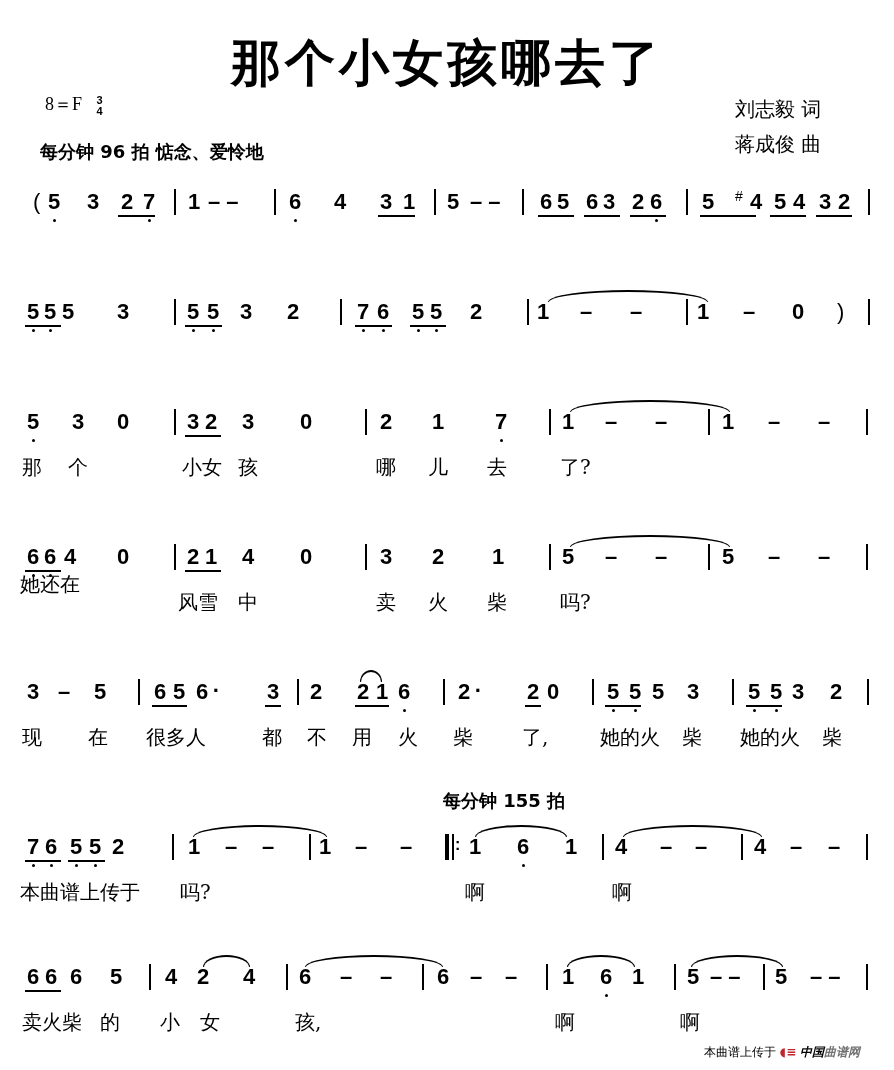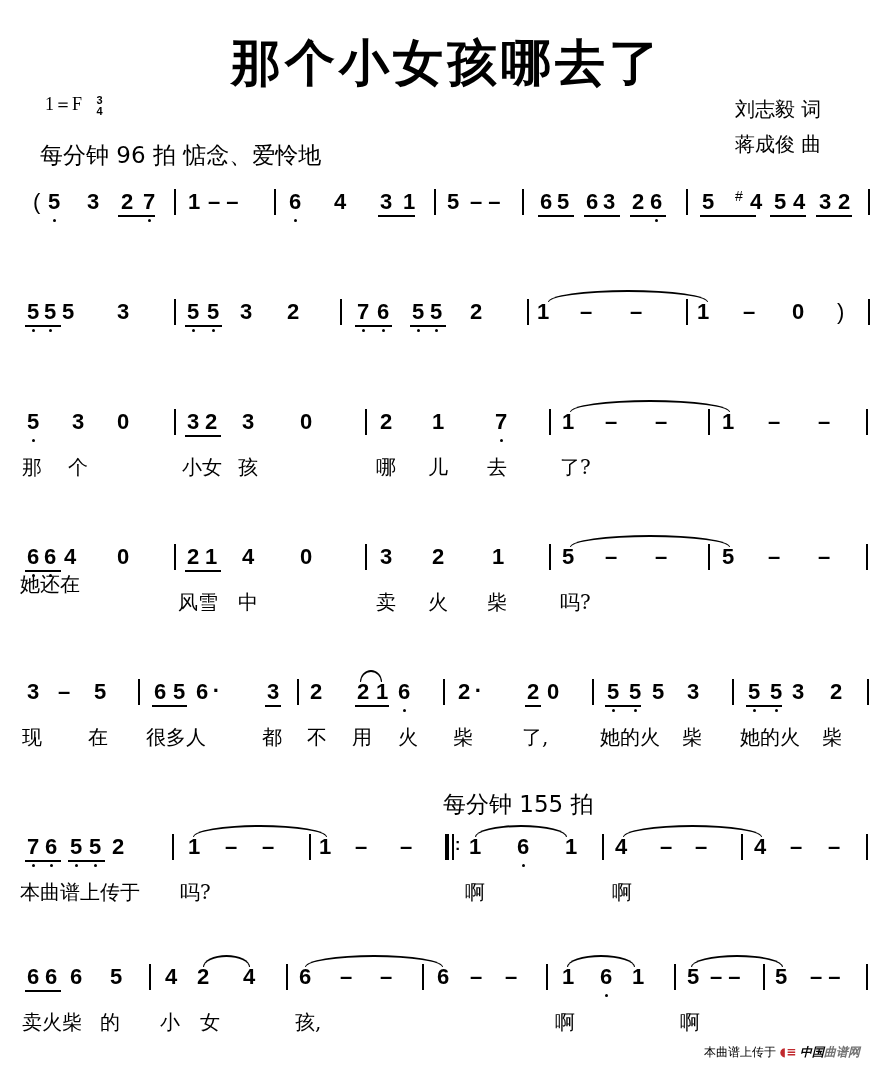--- a/index.html
+++ b/index.html
@@ -4,21 +4,21 @@
 <style>
   html,body{margin:0;padding:0;background:#fff;}
   body{width:894px;height:1070px;position:relative;overflow:hidden;color:#000;
        font-family:"Liberation Sans","DejaVu Sans",sans-serif;}
   .abs{position:absolute;}
   .title{left:0;width:894px;top:30px;text-align:center;font-size:50px;font-weight:bold;
          letter-spacing:4px;font-family:"DejaVu Sans",sans-serif;transform:scaleX(1.0);}
   .key{left:45px;top:92px;font-size:18px;font-family:"Liberation Serif",serif;}
   .frac{display:inline-block;vertical-align:middle;text-align:center;font-size:11px;line-height:11px;
         font-weight:bold;margin-left:10px;font-family:"Liberation Sans",sans-serif;}
-  .tempo{left:40px;top:140px;font-size:23px;font-family:"DejaVu Sans",sans-serif;}
+  .tempo{left:40px;top:140px;font-size:18px;font-family:"DejaVu Sans",sans-serif;font-weight:bold;}
   .credit{left:735px;font-size:20px;font-family:"DejaVu Sans",sans-serif;}
   .n{position:absolute;font-size:22px;font-weight:bold;font-family:"Liberation Sans",sans-serif;
      line-height:24px;width:16px;text-align:center;}
   .n.low::after{content:"";position:absolute;left:7px;bottom:-8px;width:3px;height:3px;border-radius:50%;background:#000;}
   .n.dot::after{content:"·";position:absolute;right:-10px;top:-1px;}
   .ul{position:absolute;height:2px;background:#000;}
   .bar{position:absolute;width:2px;height:26px;background:#000;}
   .dash{position:absolute;font-size:22px;font-weight:bold;line-height:24px;}
   .slur{position:absolute;border-top:2px solid #000;border-radius:50% 50% 0 0 / 12px 12px 0 0;height:10px;
         border-left:1px solid #000;border-right:1px solid #000;border-bottom:none;}
@@ -28,21 +28,21 @@
   .footer{left:704px;top:1044px;font-size:12px;font-family:"DejaVu Sans",sans-serif;}
   .logo-c{color:#c0282d;font-weight:bold;}
   .logo-a{font-weight:bold;font-style:italic;color:#000;}
   .logo-b{font-weight:bold;font-style:italic;color:#737373;}
 </style>
 </head>
 <body>
 
 <div class="abs title">那个小女孩哪去了</div>
 <div class="abs key">
-  <span>1＝F</span>
+  <span>8＝F</span>
   <span class="frac">
     <span>3</span><br>
     <span>4</span>
   </span>
 </div>
 <div class="abs tempo">每分钟 96 拍  惦念、爱怜地</div>
 <div class="abs credit" style="top:96px">刘志毅 词</div>
 <div class="abs credit" style="top:131px">蒋成俊 曲</div>
 <div class="abs tempo" style="left:443px;top:789px">每分钟 155 拍</div>
 

